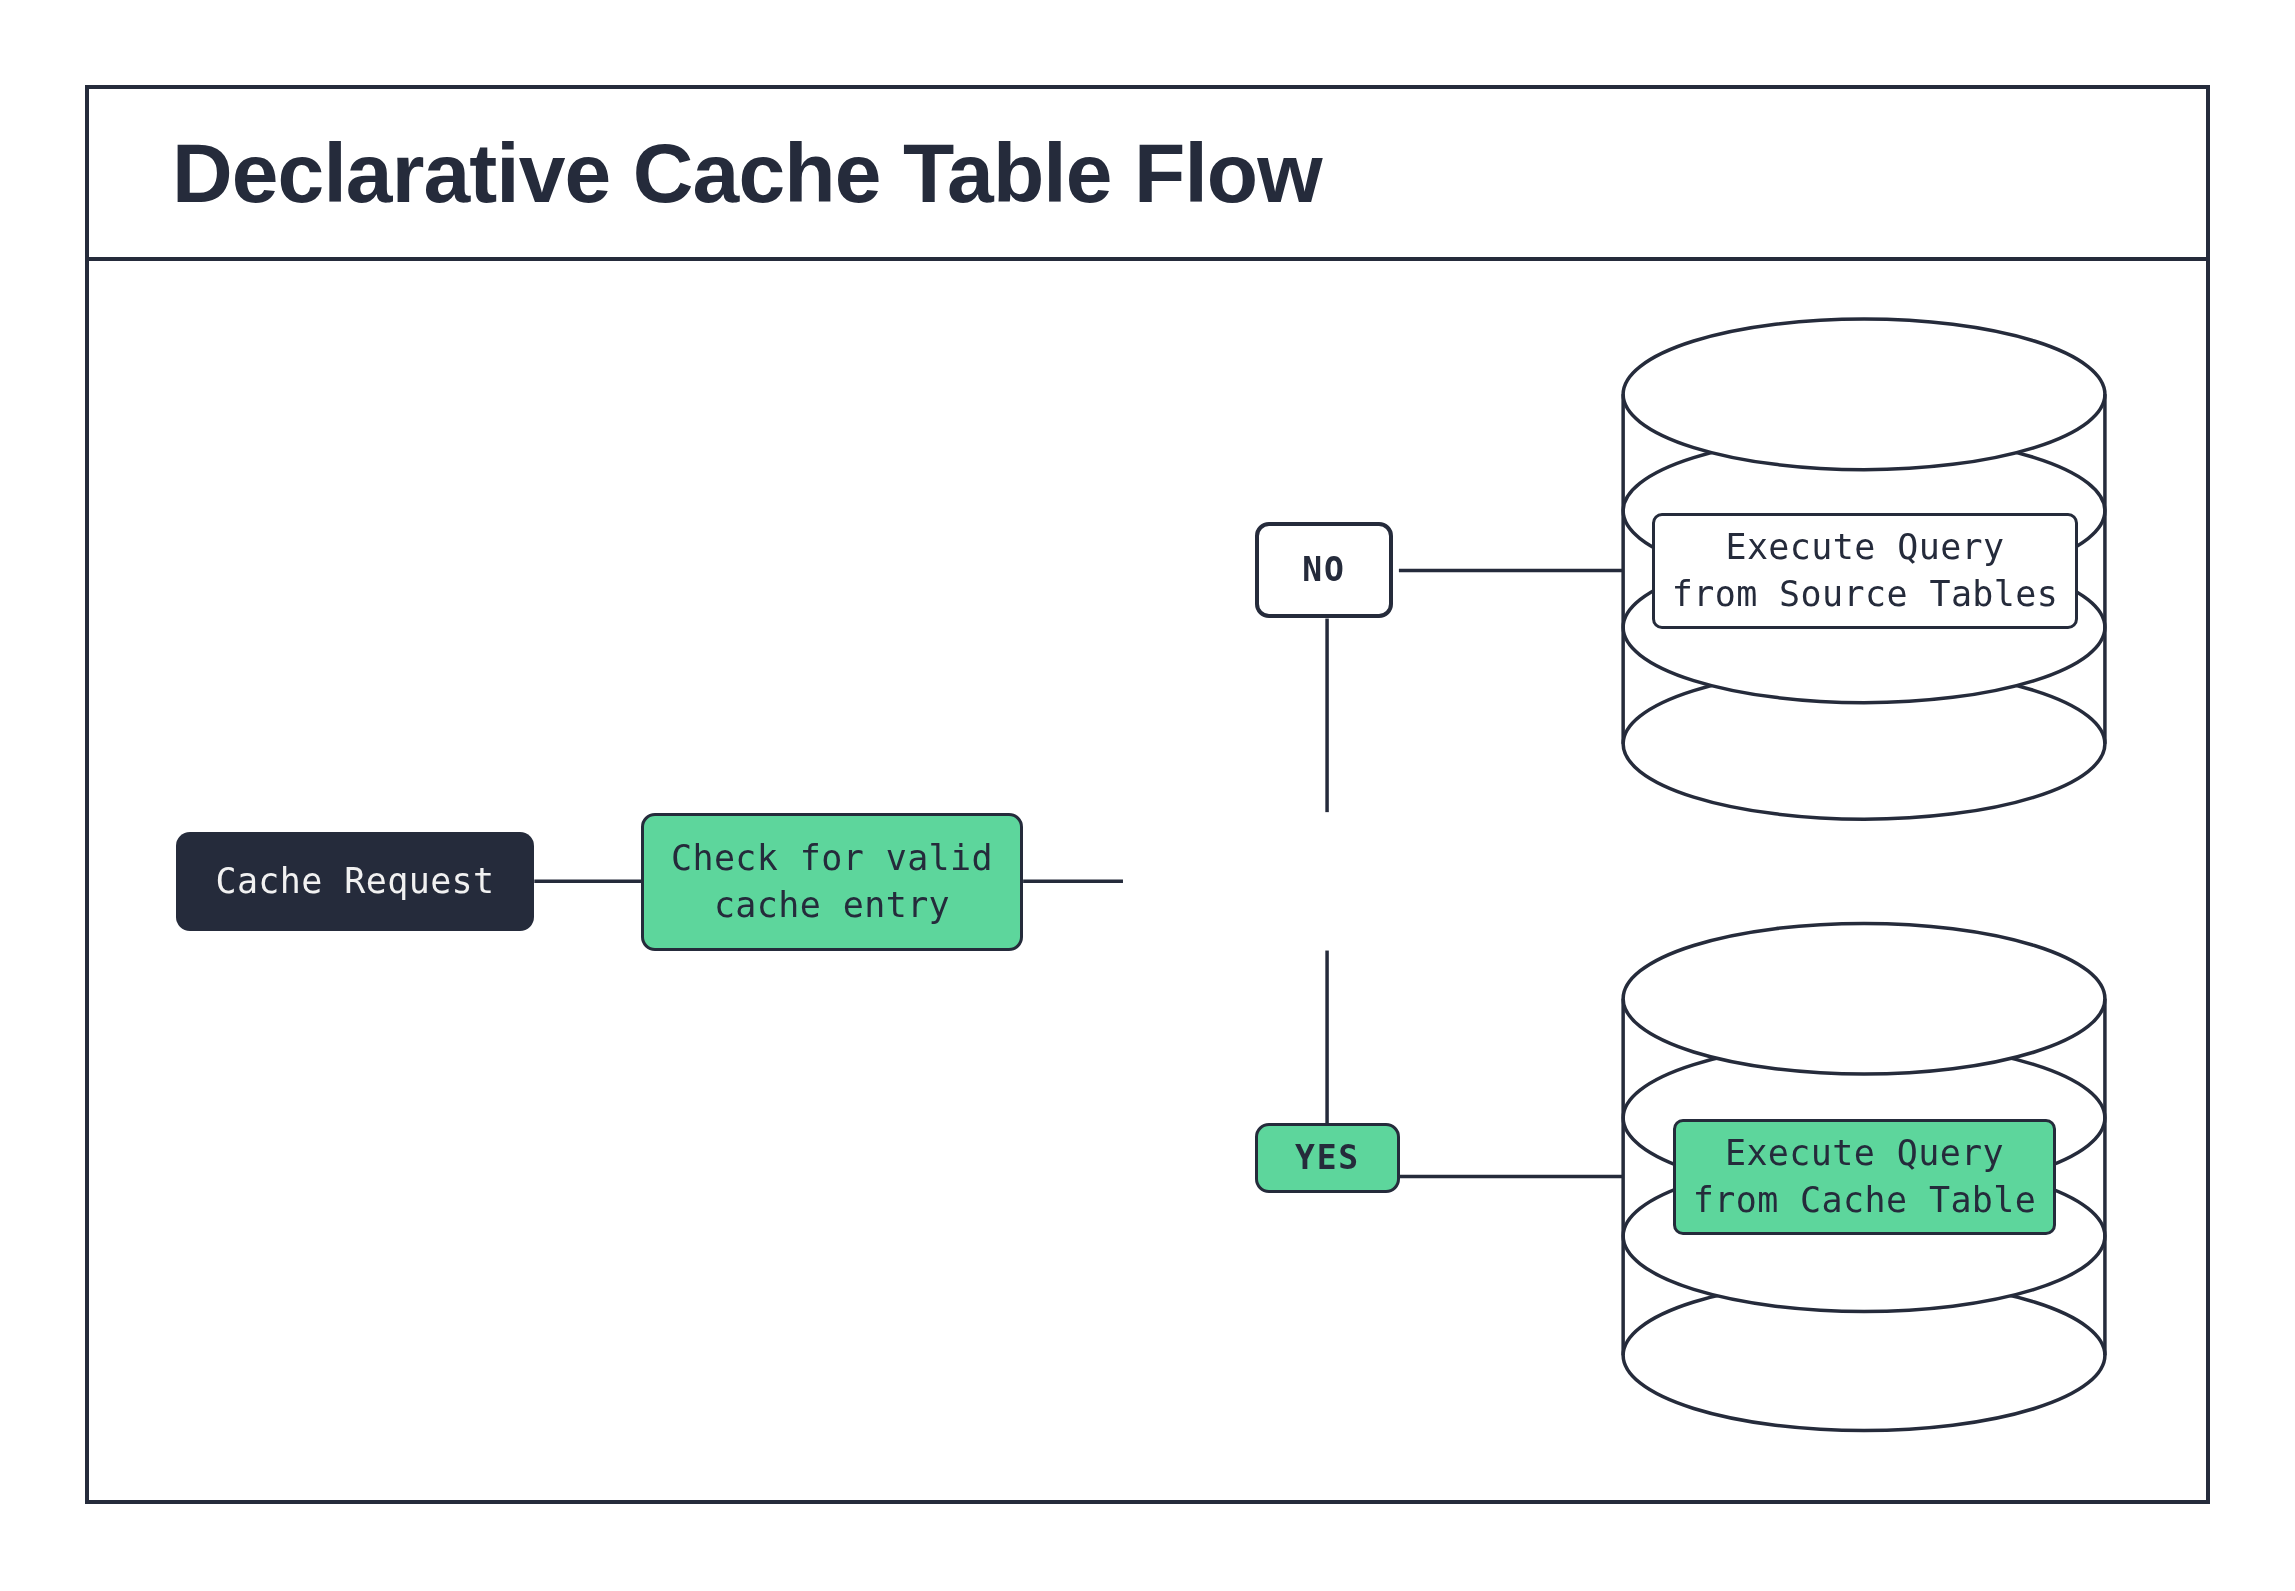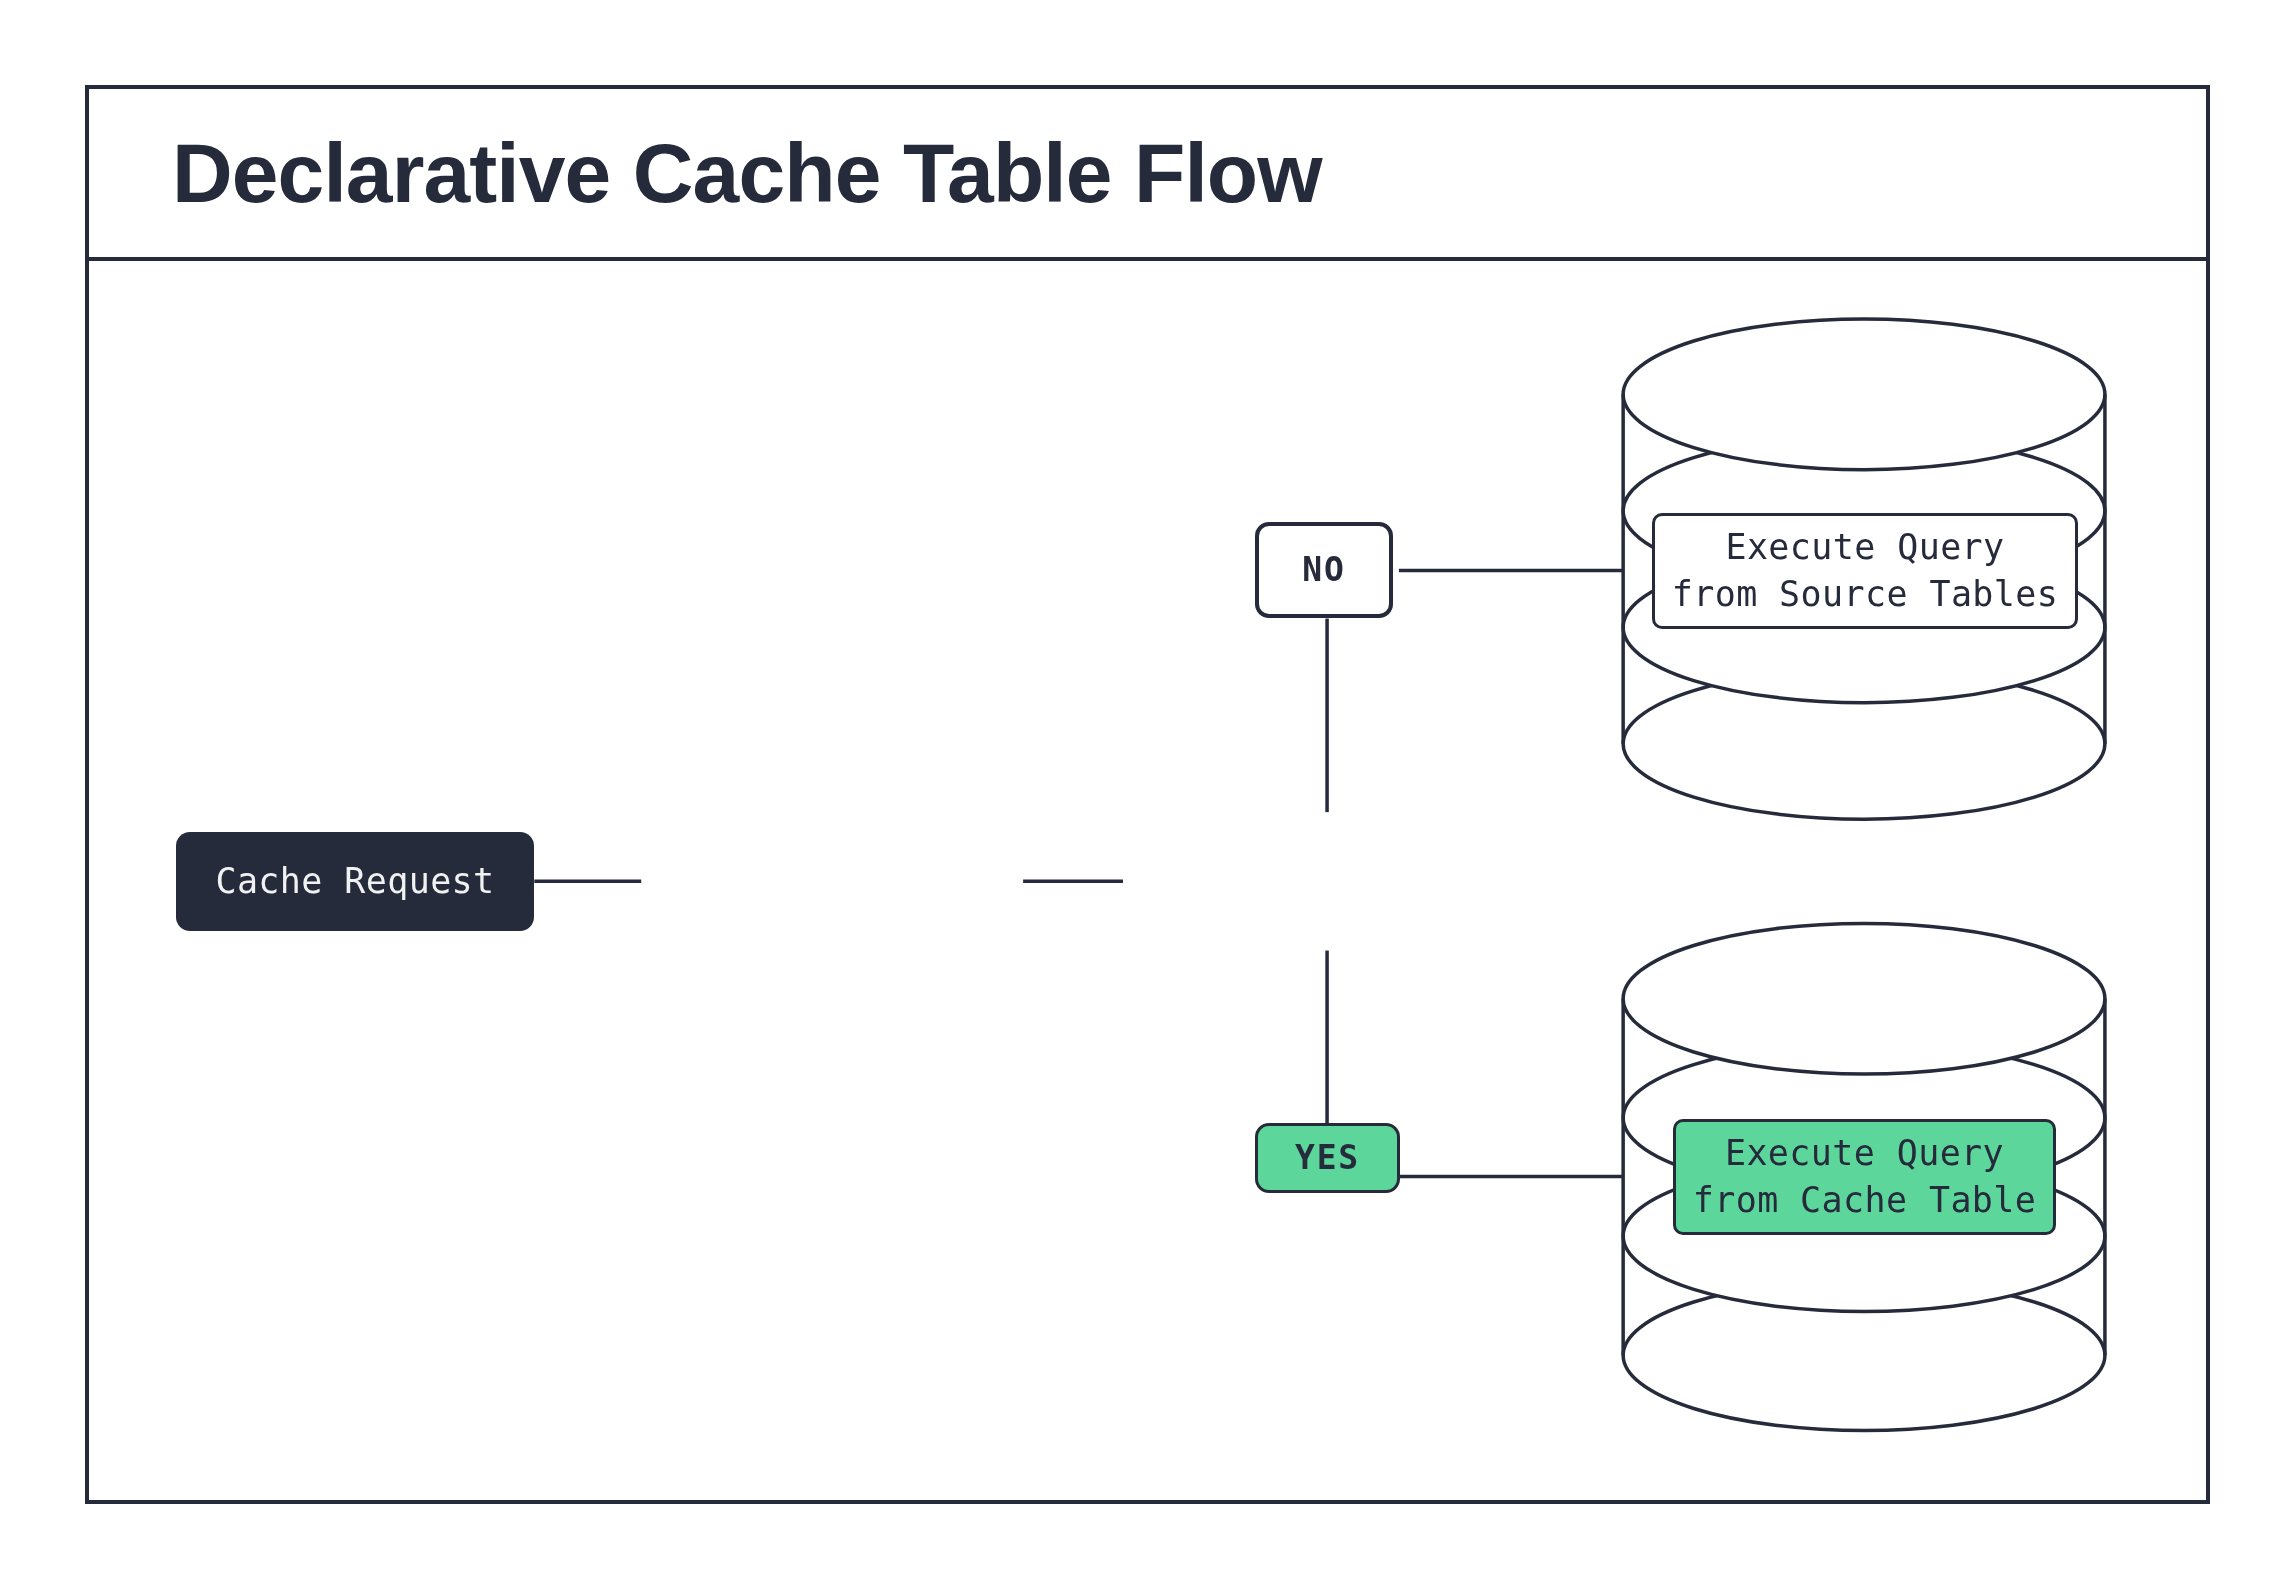--- a/index.html
+++ b/index.html
@@ -143,20 +143,24 @@
       <ellipse cx="2128" cy="1140" rx="275" ry="86"></ellipse>
       <line x1="1853" y1="1140" x2="1853" y2="1547"></line>
       <line x1="2403" y1="1140" x2="2403" y2="1547"></line>
     </g>
   </svg>
 
   <div id="node-query-request" class="node node-dark">
     <span class="node-label">Cache Request</span>
   </div>
 
+  <div id="node-check-cache" class="node node-green">
+    <span class="node-label">Check for valid
+cache entry</span>
+  </div>
 
 
   <div id="node-no" class="node node-white node-small">
     <span class="node-label">NO</span>
   </div>
 
   <div id="node-yes" class="node node-green node-small">
     <span class="node-label">YES</span>
   </div>
 

